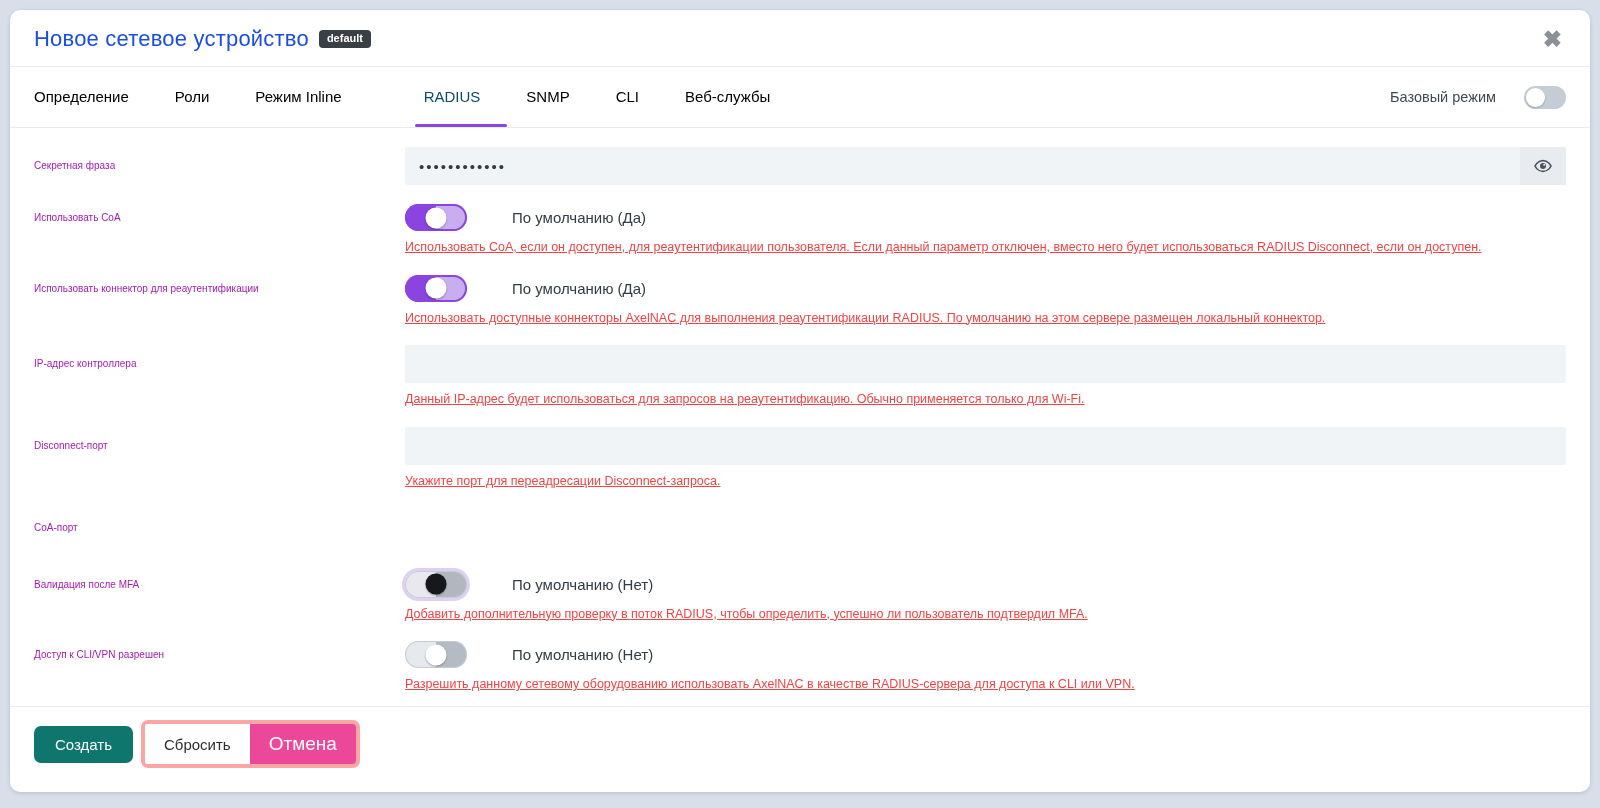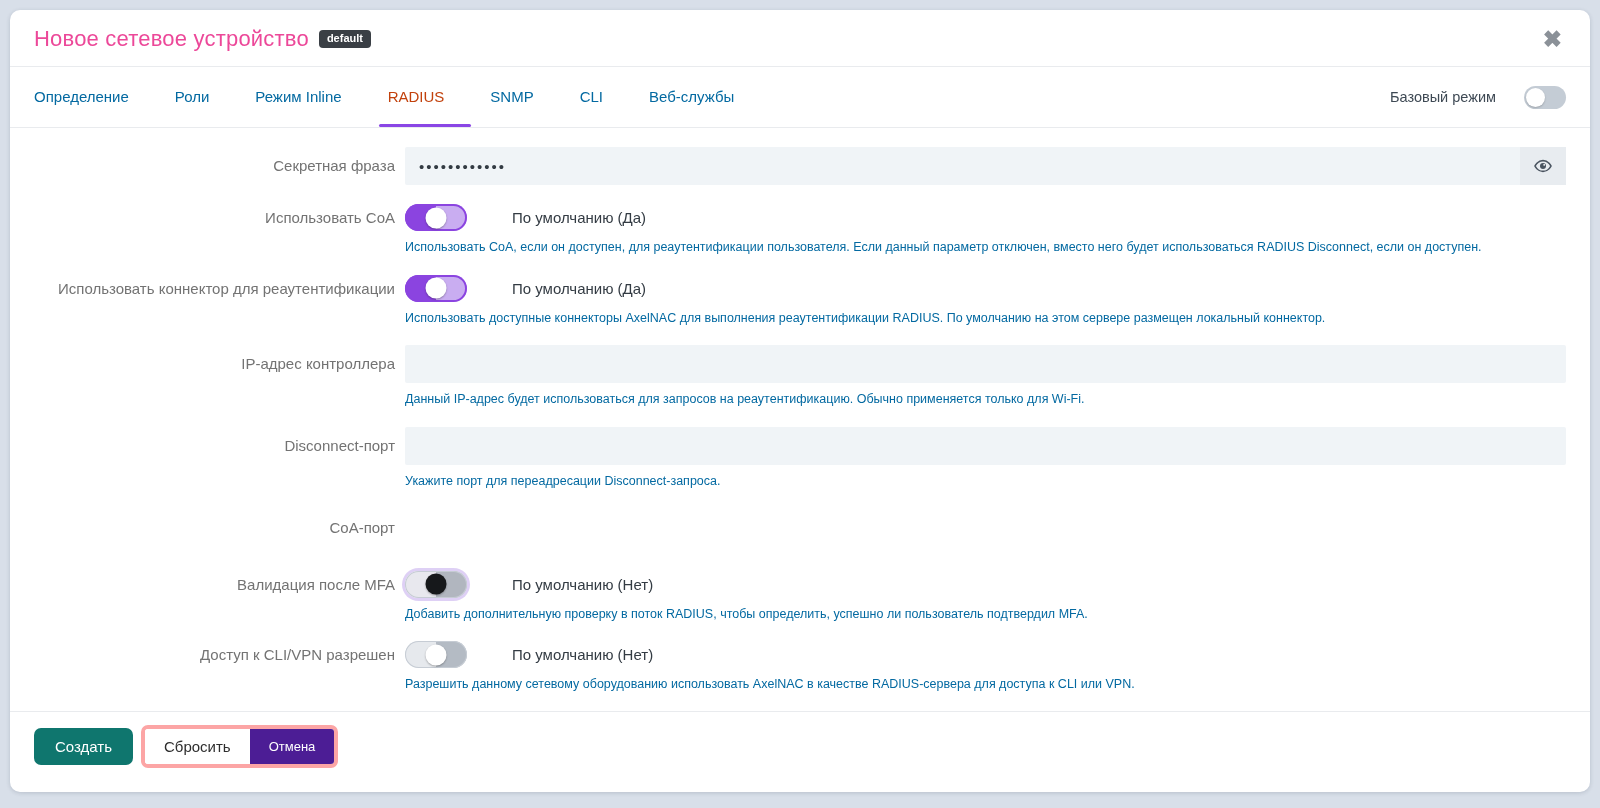--- a/index.html
+++ b/index.html
@@ -13,77 +13,77 @@
     position:absolute; left:10px; top:10px; right:10px; bottom:16px;
     background:#ffffff; border-radius:10px;
     box-shadow:0 1px 4px rgba(40,50,70,.18);
     display:flex; flex-direction:column;
   }
   
   .modal-header {
     display:flex; align-items:center; padding:14px 24px 12px 24px;
     border-bottom:1px solid #e9ebee; min-height:57px;
   }
-  .modal-title { font-size:22px; font-weight:500; color:#ec4899; letter-spacing:.2px;text-align:center; }
+  .modal-title { font-size:22px; font-weight:500; color:#1d4ed8; letter-spacing:.2px;text-align:center; }
   .badge {
     background:#3a3f45; color:#ffffff; font-size:11px; font-weight:bold;
     border-radius:4px; padding:3px 8px 4px 8px; margin-left:10px; line-height:1;
   }
   .close-btn {
     margin-left:auto; background:none; border:none; cursor:pointer;
     font-size:23px; font-weight:bold; color:#8b9198; line-height:1; padding:2px 4px;
   }
   
   .tabbar {
     display:flex; align-items:center; padding:0 24px;
     border-bottom:1px solid #e9ebee; min-height:61px;
   }
   .tab {
-    position:relative; font-size:15px; color:#0369a1; cursor:pointer;
+    position:relative; font-size:15px; color:#000000; cursor:pointer;
     padding:21px 0 22px 0; margin-right:46px; white-space:nowrap;
   }
-  .tab.active { color:#c2410c; }
+  .tab.active { color:#0c4a6e;margin-left:36px; }
   .tab.active::after {
     content:""; position:absolute; left:-9px; right:-27px; bottom:0;
     height:3px; background:#8a46e5; border-radius:2px;
   }
   .tabbar-right { margin-left:auto; display:flex; align-items:center; gap:28px; }
   .basic-mode-label { font-size:14.5px; color:#3e4954; }
   .switch2 {
     position:relative; width:42px; height:23px; border-radius:12px;
     background:#c4ccd5; border:none; cursor:pointer; flex-shrink:0;
   }
   .switch2 .knob {
     position:absolute; left:2px; top:2px; width:19px; height:19px;
     border-radius:50%; background:#ffffff; box-shadow:0 1px 2px rgba(0,0,0,.2);
   }
   
   .form-area { flex:1; padding:19px 24px 0 24px; overflow:hidden; }
   .row { display:flex; align-items:flex-start; }
   .row .label {
     width:361px; margin-right:10px; flex-shrink:0;
-    text-align:right; font-size:15px; color:#737373;
+    font-size:10px; color:#a21caf;
   }
   .row-input .label { line-height:38px; }
   .row-toggle .label { line-height:27px; }
   .row .control { flex:1; min-width:0; }
   .control-line { display:flex; align-items:center;gap:23px; }
   .text-input {
     width:100%; height:38px; border:none; outline:none;
     background:#f0f4f7; border-radius:2px; padding:0 14px;
     font-size:15px; color:#333b43; font-family:"Liberation Sans", sans-serif;
   }
   .pw-wrap { position:relative; width:100%; }
   .pw-input { letter-spacing:2px; font-size:15px; padding-right:60px; }
   .eye-btn {
     position:absolute; right:0; top:0; bottom:0; width:46px;
     background:#e8ecf0; border:none; cursor:pointer;
     display:flex; align-items:center; justify-content:center;
   }
-  .desc { font-size:12.5px; color:#0369a1; margin-top:9px; line-height:1.25; }
+  .desc { font-size:12.5px; color:#ef4444; margin-top:9px; line-height:1.25;text-decoration:underline; }
   .mb-row { margin-bottom:19px; }
   .mb-row-lg { margin-bottom:24px; }
   
   .toggle3 {
     position:relative; width:62px; height:27px; border-radius:14px;
     flex-shrink:0; cursor:pointer; border:none;
   }
   .toggle3 .knob {
     position:absolute; left:50%; top:50%; transform:translate(-50%,-50%);
     width:21px; height:21px; border-radius:50%; background:#ffffff;
@@ -115,22 +115,22 @@
   }
   .btn-group {
     display:flex; margin-left:8px; border:4px solid #fca5a5;
     border-radius:7px; overflow:hidden;
   }
   .btn-reset {
     background:#ffffff; color:#2e2e2e; border:none; cursor:pointer;
     font-size:15px; font-family:"Liberation Sans", sans-serif; padding:9px 19px;
   }
   .btn-cancel {
-    background:#4c1d95; color:#ffffff; border:none; cursor:pointer;
-    font-size:13px; font-family:"Liberation Sans", sans-serif; padding:9px 19px;
+    background:#ec4899; color:#ffffff; border:none; cursor:pointer;
+    font-size:19px; font-family:"Liberation Sans", sans-serif; padding:9px 19px;
   }
 </style>
 </head>
 <body>
 
 <div class="modal">
 
   <div class="modal-header">
     <span class="modal-title">Новое сетевое устройство</span>
     <span class="badge">default</span>

